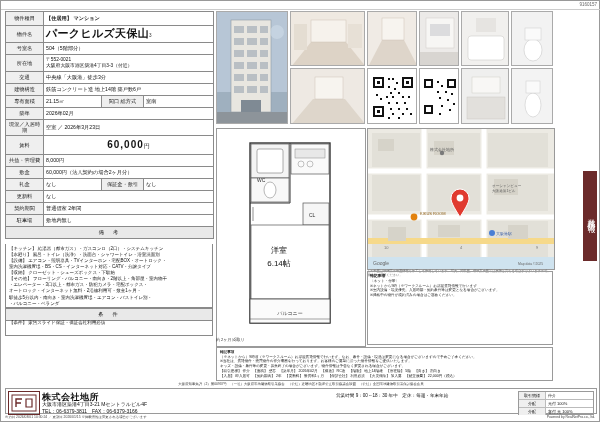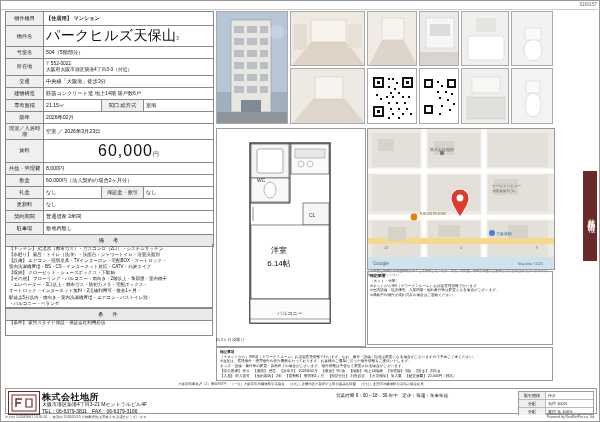--- a/index.html
+++ b/index.html
@@ -6,24 +6,24 @@
   body{width:600px;height:422px;background:#ffffff;font-family:"Liberation Sans",sans-serif;font-size:6px;color:#111;overflow:hidden;}
   .page{position:relative;width:600px;height:422px;box-sizing:border-box;border:1px solid #999;background:#fff;}
   .topbar{position:absolute;top:0;left:0;width:600px;height:8px;border-bottom:1px solid #ccc;}
   .topcode{position:absolute;right:4px;top:1px;font-size:4.5px;color:#666;}
   
   .ltable{position:absolute;left:4px;top:10px;width:208px;border-collapse:collapse;table-layout:fixed;}
   .ltable td{border:0.5px solid #8a8a8a;padding:1px 2px;font-size:5.2px;line-height:1.25;vertical-align:middle;height:9px;}
   .lbl{background:#efefef;width:34px;text-align:center;font-size:5px;color:#222;}
   .ttl td{height:11px;}
   .kind{font-size:7px;font-weight:bold;}
-  .bigname{font-size:14px;font-weight:normal;letter-spacing:0.3px;}
+  .bigname{font-size:11px;font-weight:bold;letter-spacing:0.3px;}
   .smallsub{font-size:4.6px;color:#333;}
   .rentrow td{height:16px;}
-  .rent{font-size:16px;font-weight:normal;letter-spacing:1px;color:#111;}
+  .rent{font-size:10px;font-weight:bold;letter-spacing:1px;color:#111;}
   .rentunit{font-size:6px;font-weight:normal;}
   .ctr{text-align:center;}
   .bandhdr{background:#e9e9e9;text-align:center;font-size:5.4px;letter-spacing:2px;height:8px;}
   .notes{position:absolute;left:4px;width:208px;border:0.5px solid #8a8a8a;border-top:none;box-sizing:border-box;padding:2px 3px;font-size:4.5px;line-height:1.35;color:#111;}
   
   .fpbox{position:absolute;left:215px;top:127px;width:148px;height:217px;border:0.5px solid #9a9a9a;background:#fff;}
   .fp-svg{display:block;}
   
   .photo{position:absolute;border:0.5px solid #aaa;box-sizing:border-box;overflow:hidden;}
   .bld{background:linear-gradient(180deg,#cfd8e3 0%,#b9c4d2 40%,#9aa7b6 100%);}

